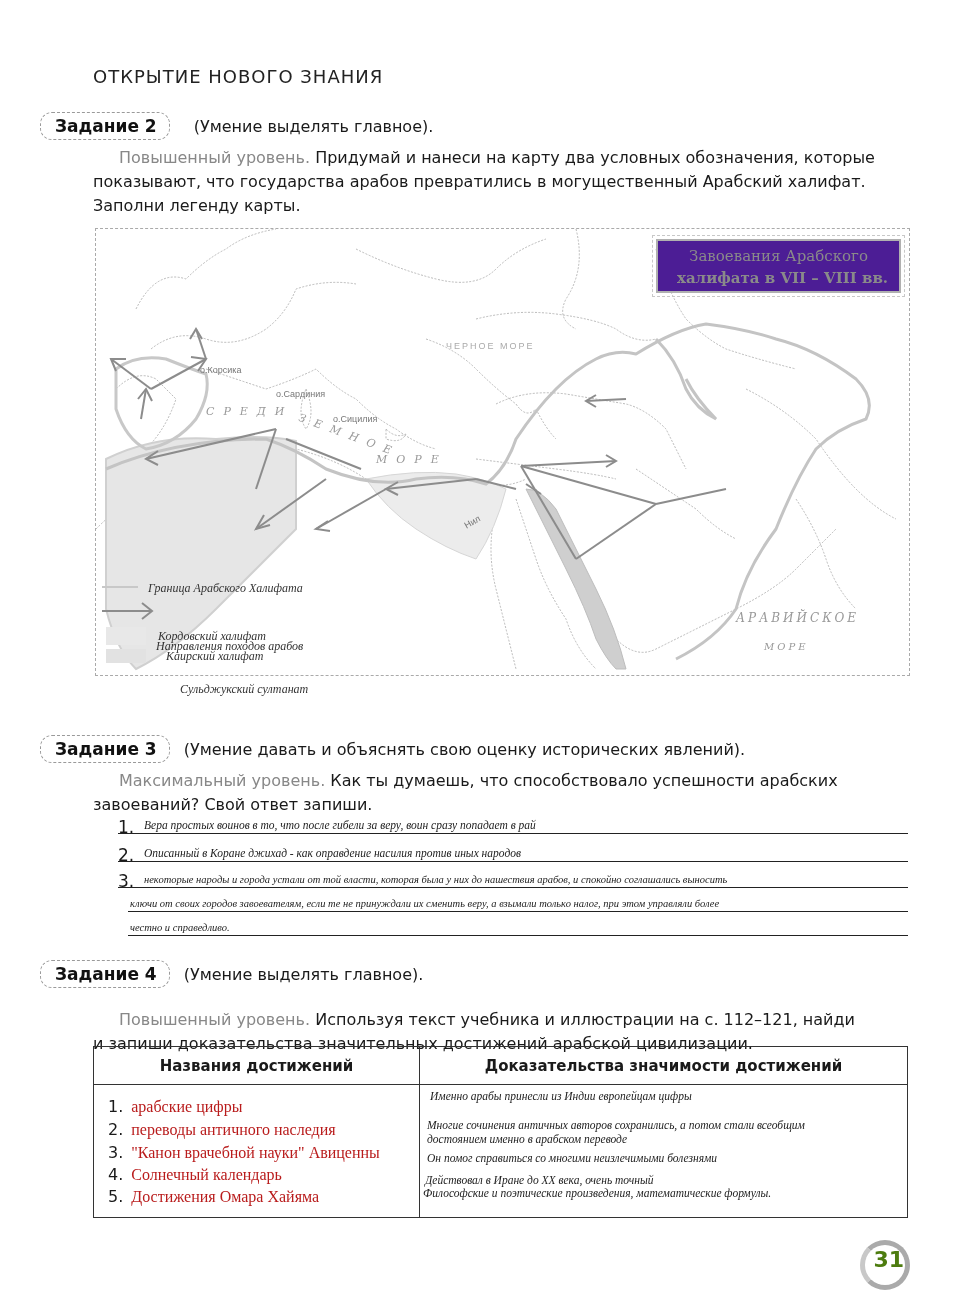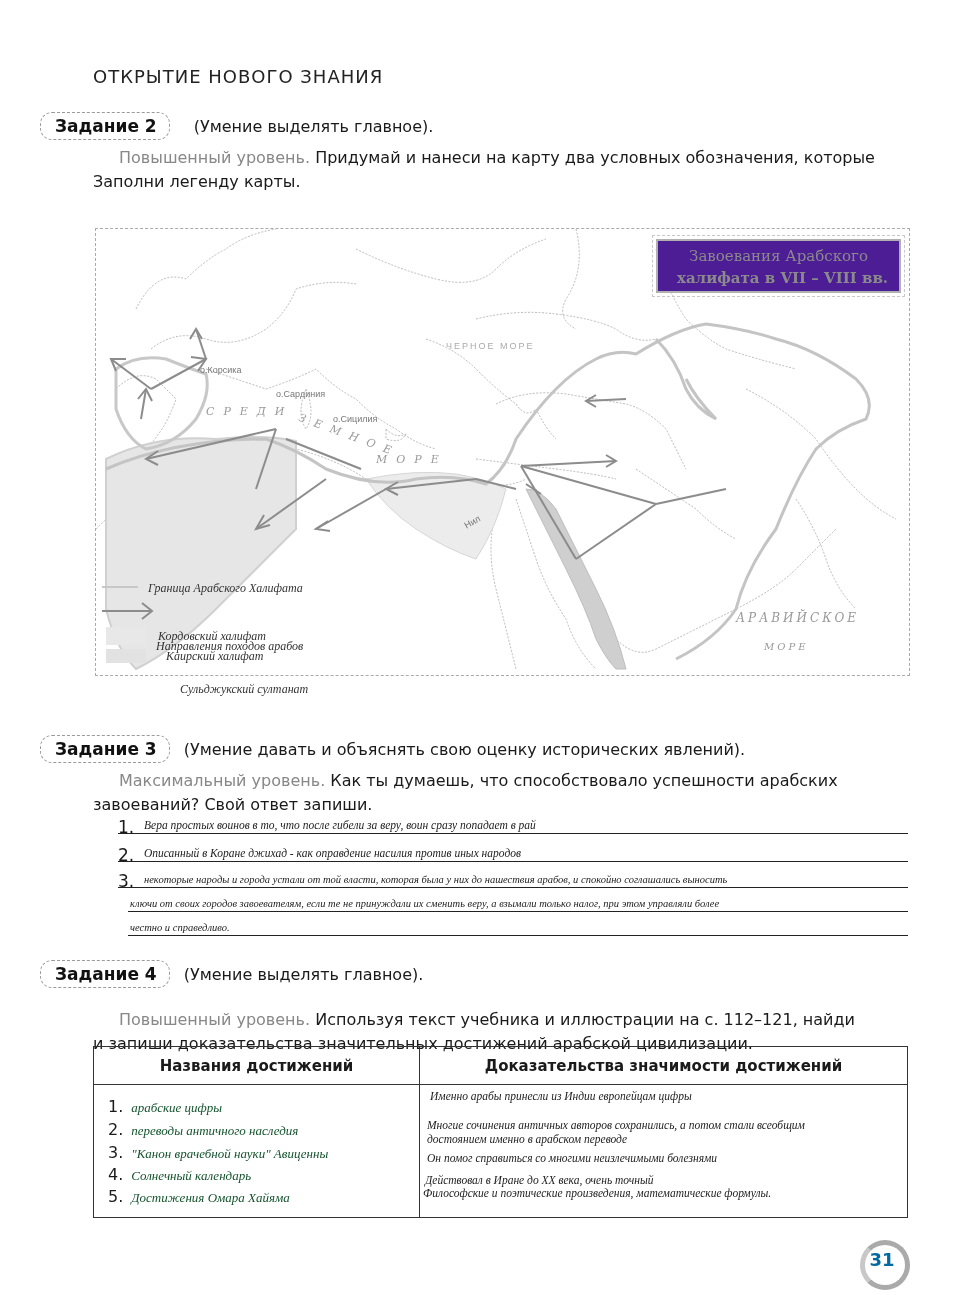--- a/index.html
+++ b/index.html
@@ -39,42 +39,43 @@
   .contline { position: absolute; left: 128px; width: 780px; border-bottom: 1px solid #222; height: 22px; }
   .contline .ans { position: absolute; left: 2px; bottom: 2px; font-family: "Liberation Serif", serif; font-style: italic; font-size: 11.5px; color: #222; white-space: nowrap; }
   table.achv {
     position: absolute; left: 93px; top: 1046px; width: 815px; border-collapse: collapse;
   }
   table.achv th {
     border: 1px solid #333; height: 38px; font-size: 15px; font-weight: bold; text-align: center;
   }
   table.achv td { border: 1px solid #333; vertical-align: top; height: 133px; }
   .ach-name { position: absolute; font-size: 16px; }
-  .ach-name .val { font-family: "Liberation Serif", serif; font-style: italic; font-size: 13px; color: #14532d; margin-left: 8px; }
+  .ach-name .val { font-family: "Liberation Serif", serif; font-size: 16px; color: #b91c1c; margin-left: 8px; }
   .proof { position: absolute; font-family: "Liberation Serif", serif; font-style: italic; font-size: 11.5px; color: #222; line-height: 13px; }
   .page-num {
     left: 860px; top: 1240px; width: 44px; height: 40px;
-    font-weight: bold; font-size: 18px; color: #0369a1; text-align: center; line-height: 40px;
+    font-weight: bold; font-size: 22px; color: #4d7c0f; text-align: right; line-height: 40px;
   }
   .page-num::before {
     content: ""; position: absolute; left: 0; top: 0; width: 40px; height: 40px; border-radius: 50%;
     border: 5px solid #aaa; border-left-color: #c8c8c8; z-index: -1;
   }
 </style>
 </head>
 <body>
 
 <div class="abs section-title">ОТКРЫТИЕ НОВОГО ЗНАНИЯ</div>
 
 <div class="abs" style="left:40px; top:112px; display:flex; align-items:center; gap:24px;">
   <span class="task-badge">Задание 2</span>
   <span class="task-skill">(Умение выделять главное).</span>
 </div>
 <div class="abs para" style="left:93px; top:146px; width:812px;">
   <div style="padding-left:26px;"><span class="level">Повышенный уровень.</span><span> Придумай и нанеси на карту два условных обозначения, которые</span></div>
+  <div>показывают, что государства арабов превратились в могущественный Арабский халифат.</div>
   <div>Заполни легенду карты.</div>
 </div>
 
 <div class="abs map-frame">
   <svg width="815" height="448" viewBox="0 0 815 448" style="position:absolute;left:0;top:0;">
     <g fill="none" stroke="#a8a8a8" stroke-width="0.8" stroke-dasharray="2,1.5">
 
       <path d="M40 80 Q60 40 90 50 Q110 30 130 20 Q150 5 180 0"></path>
       <path d="M55 120 Q80 100 110 110 Q140 120 170 100 Q190 85 200 60 Q230 50 260 55"></path>
       <path d="M20 160 Q40 140 60 150 L80 170 Q70 200 50 220 Q30 240 10 230"></path>

